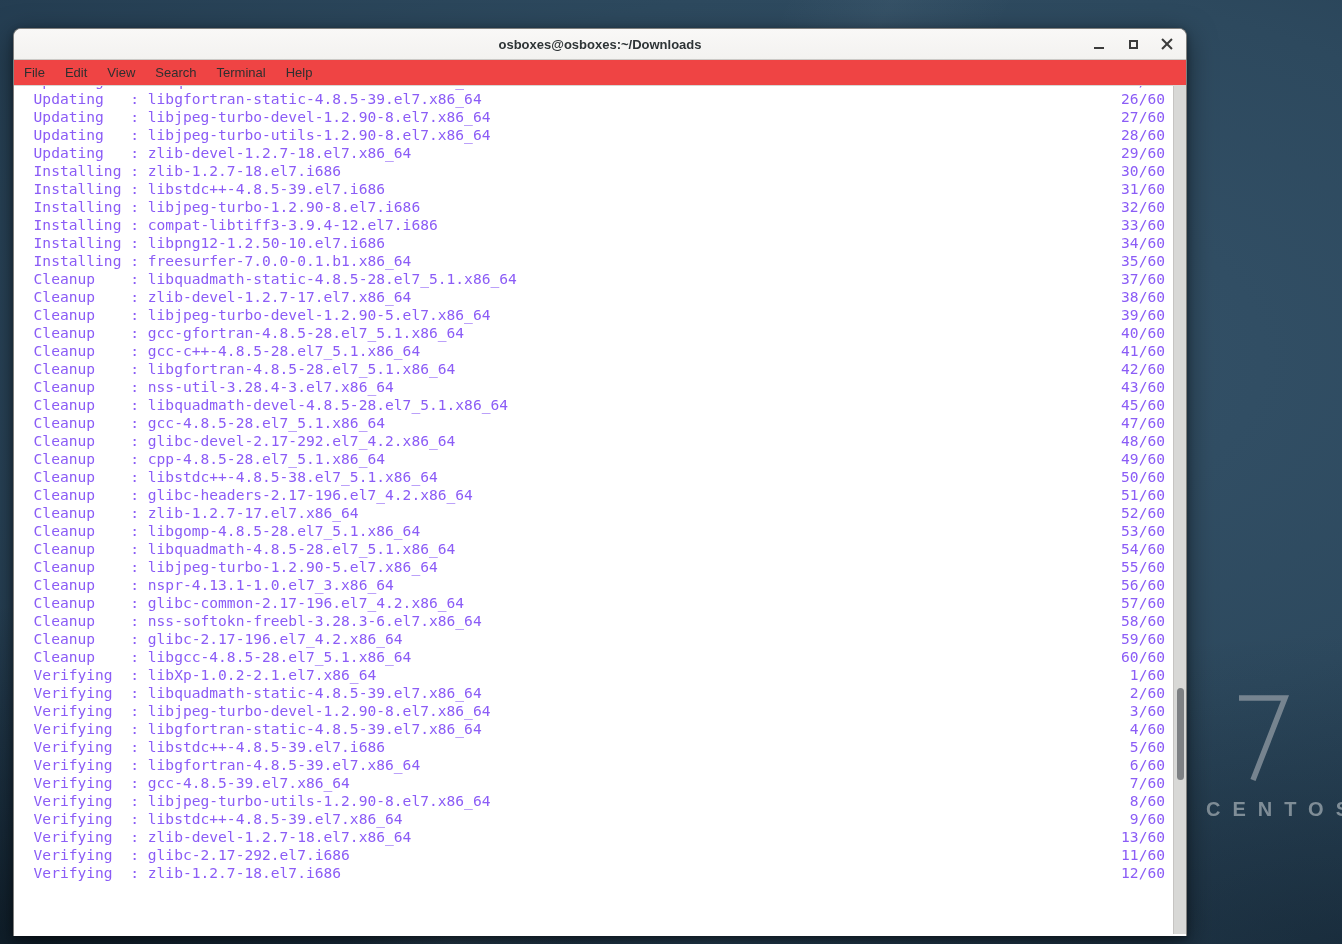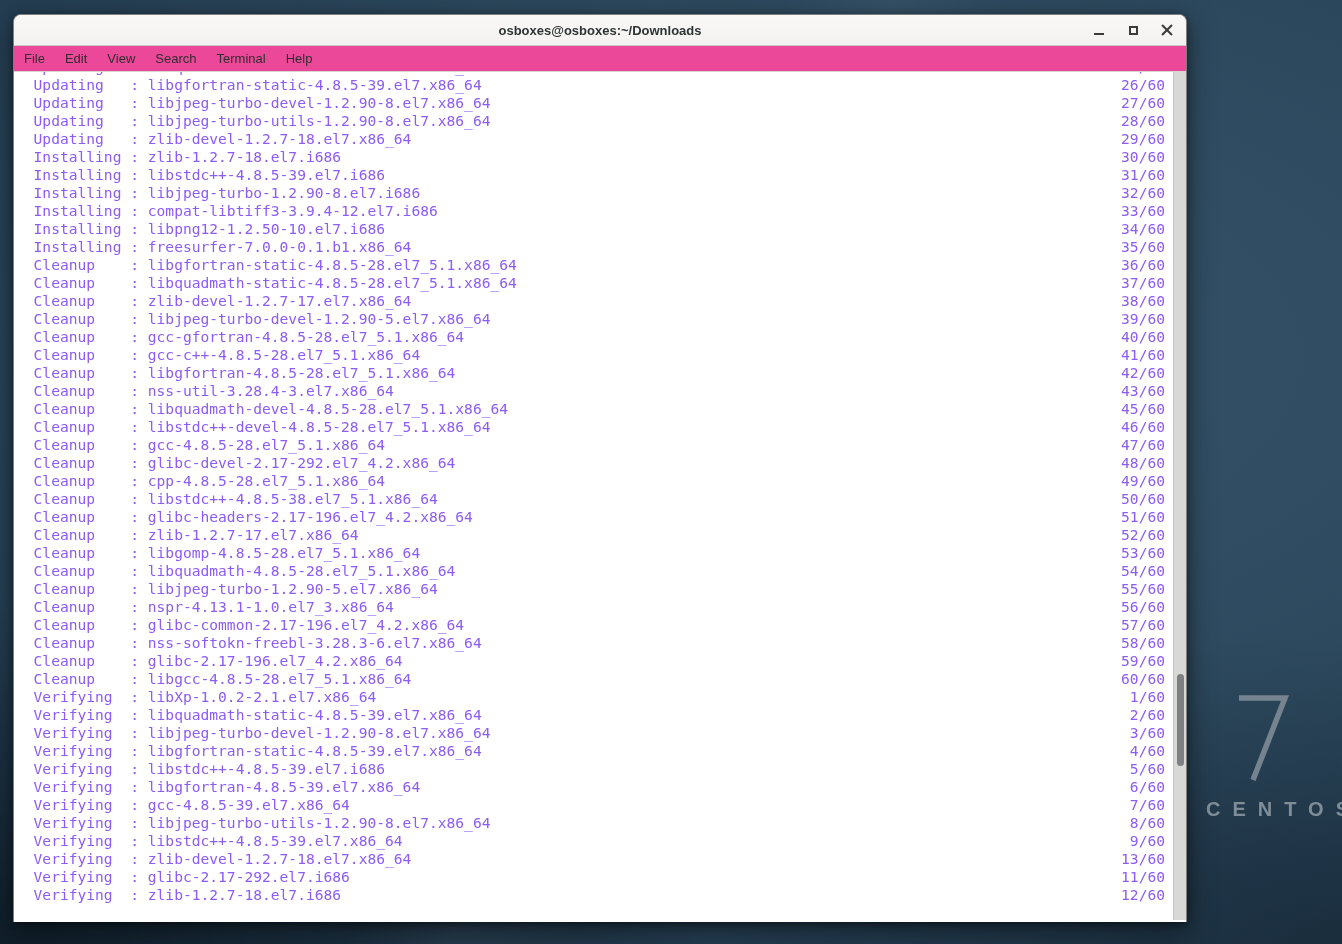--- a/index.html
+++ b/index.html
@@ -17,21 +17,21 @@
   }
   .watermark { position:absolute; left:1196px; top:694px; width:134px; text-align:center; }
   .wm-seven { display:block; margin:0 auto; opacity:0.85; }
   .wm-text {
     margin-top:16px; font-size:20px; font-weight:bold; letter-spacing:12px;
     padding-left:10px; color:#8a97a0; opacity:0.9;
   }
 
   
   .window {
-    position:absolute; left:13px; top:14px; width:1174px; height:908px;
+    position:absolute; left:13px; top:28px; width:1174px; height:908px;
     background:#ffffff; border:1px solid #7f7f7d; border-bottom:none;
     border-radius:8px 8px 0 0;
     box-shadow:0 8px 28px rgba(0,0,0,0.5), 0 2px 6px rgba(0,0,0,0.35);
   }
 
   .titlebar {
     position:relative; height:31px; border-radius:7px 7px 0 0;
     background:linear-gradient(#f9f8f7,#f3f2f0);
     border-bottom:1px solid #cbc9c6;
     display:flex; align-items:center; justify-content:center;
@@ -45,21 +45,21 @@
   .ic-min { width:10px; height:2px; background:#3b3b3b; margin-top:7px; }
   .ic-max { width:9px; height:9px; border:2px solid #3b3b3b; }
   .ic-close { position:relative; width:12px; height:12px; }
   .ic-close::before, .ic-close::after {
     content:""; position:absolute; left:-1px; top:5px; width:14px; height:2px; background:#3b3b3b;
   }
   .ic-close::before { transform:rotate(45deg); }
   .ic-close::after  { transform:rotate(-45deg); }
 
   .menubar {
-    height:26px; background:#ec4899; border-bottom:1px solid #d8d6d3;
+    height:26px; background:#ef4444; border-bottom:1px solid #d8d6d3;
     display:flex; align-items:center;
   }
   .menu-item { padding:0 10px; font-size:13px; color:#2f2f2f; cursor:default; }
 
   
   .term {
     position:relative; height:848px; background:#ffffff; overflow:hidden;
     font-family:"DejaVu Sans Mono", monospace; font-size:14.6px; line-height:18px; color:#8b5cf6;
   }
   .term-text { position:absolute; left:0; top:0; right:13px; }
@@ -122,30 +122,28 @@
             <div class="trow"><span class="tl">  Updating   : libgfortran-static-4.8.5-39.el7.x86_64</span><span class="tc">26/60</span></div>
             <div class="trow"><span class="tl">  Updating   : libjpeg-turbo-devel-1.2.90-8.el7.x86_64</span><span class="tc">27/60</span></div>
             <div class="trow"><span class="tl">  Updating   : libjpeg-turbo-utils-1.2.90-8.el7.x86_64</span><span class="tc">28/60</span></div>
             <div class="trow"><span class="tl">  Updating   : zlib-devel-1.2.7-18.el7.x86_64</span><span class="tc">29/60</span></div>
             <div class="trow"><span class="tl">  Installing : zlib-1.2.7-18.el7.i686</span><span class="tc">30/60</span></div>
             <div class="trow"><span class="tl">  Installing : libstdc++-4.8.5-39.el7.i686</span><span class="tc">31/60</span></div>
             <div class="trow"><span class="tl">  Installing : libjpeg-turbo-1.2.90-8.el7.i686</span><span class="tc">32/60</span></div>
             <div class="trow"><span class="tl">  Installing : compat-libtiff3-3.9.4-12.el7.i686</span><span class="tc">33/60</span></div>
             <div class="trow"><span class="tl">  Installing : libpng12-1.2.50-10.el7.i686</span><span class="tc">34/60</span></div>
             <div class="trow"><span class="tl">  Installing : freesurfer-7.0.0-0.1.b1.x86_64</span><span class="tc">35/60</span></div>
-            <div class="trow"><span class="tl">  Cleanup    : libgfortran-static-4.8.5-28.el7_5.1.x86_64</span><span class="tc">36/60</span></div>
             <div class="trow"><span class="tl">  Cleanup    : libquadmath-static-4.8.5-28.el7_5.1.x86_64</span><span class="tc">37/60</span></div>
             <div class="trow"><span class="tl">  Cleanup    : zlib-devel-1.2.7-17.el7.x86_64</span><span class="tc">38/60</span></div>
             <div class="trow"><span class="tl">  Cleanup    : libjpeg-turbo-devel-1.2.90-5.el7.x86_64</span><span class="tc">39/60</span></div>
             <div class="trow"><span class="tl">  Cleanup    : gcc-gfortran-4.8.5-28.el7_5.1.x86_64</span><span class="tc">40/60</span></div>
             <div class="trow"><span class="tl">  Cleanup    : gcc-c++-4.8.5-28.el7_5.1.x86_64</span><span class="tc">41/60</span></div>
             <div class="trow"><span class="tl">  Cleanup    : libgfortran-4.8.5-28.el7_5.1.x86_64</span><span class="tc">42/60</span></div>
             <div class="trow"><span class="tl">  Cleanup    : nss-util-3.28.4-3.el7.x86_64</span><span class="tc">43/60</span></div>
             <div class="trow"><span class="tl">  Cleanup    : libquadmath-devel-4.8.5-28.el7_5.1.x86_64</span><span class="tc">45/60</span></div>
-            <div class="trow"><span class="tl">  Cleanup    : libstdc++-devel-4.8.5-28.el7_5.1.x86_64</span><span class="tc">46/60</span></div>
             <div class="trow"><span class="tl">  Cleanup    : gcc-4.8.5-28.el7_5.1.x86_64</span><span class="tc">47/60</span></div>
             <div class="trow"><span class="tl">  Cleanup    : glibc-devel-2.17-292.el7_4.2.x86_64</span><span class="tc">48/60</span></div>
             <div class="trow"><span class="tl">  Cleanup    : cpp-4.8.5-28.el7_5.1.x86_64</span><span class="tc">49/60</span></div>
             <div class="trow"><span class="tl">  Cleanup    : libstdc++-4.8.5-38.el7_5.1.x86_64</span><span class="tc">50/60</span></div>
             <div class="trow"><span class="tl">  Cleanup    : glibc-headers-2.17-196.el7_4.2.x86_64</span><span class="tc">51/60</span></div>
             <div class="trow"><span class="tl">  Cleanup    : zlib-1.2.7-17.el7.x86_64</span><span class="tc">52/60</span></div>
             <div class="trow"><span class="tl">  Cleanup    : libgomp-4.8.5-28.el7_5.1.x86_64</span><span class="tc">53/60</span></div>
             <div class="trow"><span class="tl">  Cleanup    : libquadmath-4.8.5-28.el7_5.1.x86_64</span><span class="tc">54/60</span></div>
             <div class="trow"><span class="tl">  Cleanup    : libjpeg-turbo-1.2.90-5.el7.x86_64</span><span class="tc">55/60</span></div>
             <div class="trow"><span class="tl">  Cleanup    : nspr-4.13.1-1.0.el7_3.x86_64</span><span class="tc">56/60</span></div>

